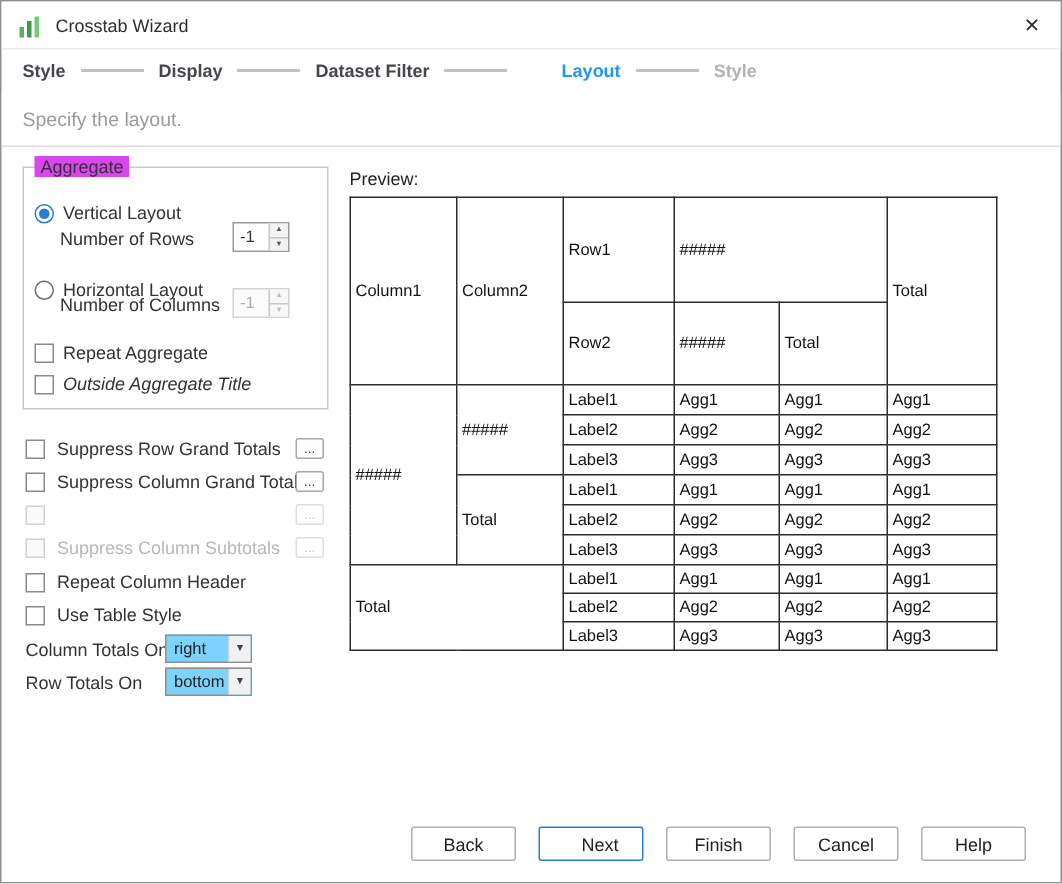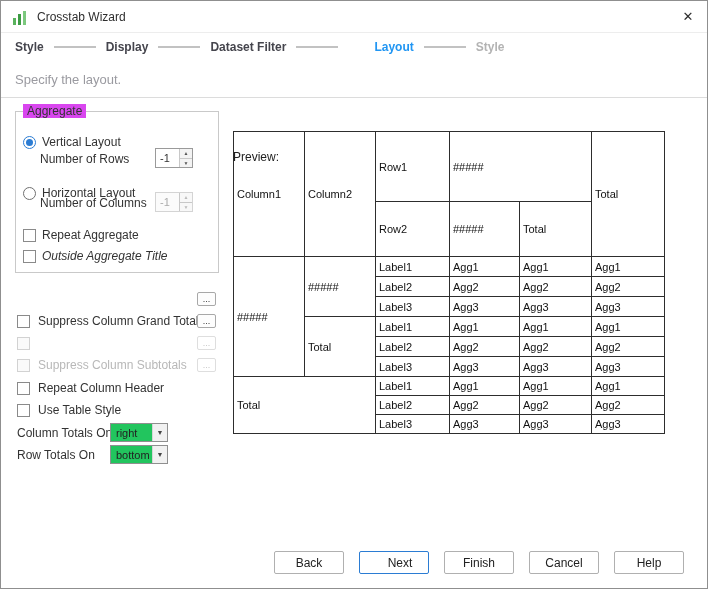--- a/index.html
+++ b/index.html
@@ -49,26 +49,26 @@
   .spinner.disabled .spin-value{color:#ababab;}
   .spinner.disabled .spin-btns{background:#f8f8f8;}
   .spinner.disabled .spin-btn{color:#bbb;cursor:default;}
 
   
   .opt-row{position:absolute;left:16px;height:16px;display:flex;align-items:center;gap:8px;}
   .more-btn{position:absolute;left:196px;width:19px;height:14px;border:1px solid #a8a8a8;background:#fdfdfd;border-radius:2px;font-size:9px;line-height:6px;color:#333;padding:0;cursor:pointer;}
   .more-btn.disabled{border-color:#dedede;color:#c6c6c6;background:#fff;cursor:default;}
 
   .tot-label{position:absolute;left:16px;font-size:12px;color:#333;}
-  .dd{position:absolute;width:58px;height:19px;border:1px solid #8f8f8f;background:#22c55e;display:flex;align-items:center;cursor:pointer;}
+  .dd{position:absolute;width:58px;height:19px;border:1px solid #8f8f8f;background:#7dd3fc;display:flex;align-items:center;cursor:pointer;}
   .dd-value{flex:1;font-size:11px;color:#222;padding-left:5px;}
   .dd-caret{width:15px;text-align:center;font-size:7px;color:#444;background:#f1f1f1;border-left:1px solid #d6d6d6;height:100%;display:flex;align-items:center;justify-content:center;}
 
   
-  .preview-label{position:absolute;left:232px;top:111px;font-size:12px;color:#222;margin-top:38px;}
+  .preview-label{position:absolute;left:232px;top:111px;font-size:12px;color:#222;}
   .preview-wrap{position:absolute;left:232px;top:130px;}
   table.pt{border-collapse:collapse;table-layout:fixed;}
   table.pt td{border:1px solid #2d2d2d;font-size:11px;color:#111;padding:1px 3px;vertical-align:middle;text-align:left;overflow:hidden;white-space:nowrap;}
 
   
   .footer{position:absolute;left:0;right:0;top:550px;display:flex;justify-content:flex-end;gap:15px;padding-right:23px;}
   .btn{width:70px;height:23px;font-size:12px;color:#222;border:1px solid #b0b0b0;background:#fff;border-radius:2px;cursor:pointer;padding:0;}
   .btn.next{border-color:#2b7cd3;padding-left:12px;}
 </style>
 </head>
@@ -136,20 +136,24 @@
     <div class="g-item" style="left:7px;top:116px;">
       <span class="cb"></span>
       <span class="lbl">Repeat Aggregate</span>
     </div>
     <div class="g-item" style="left:7px;top:137px;font-style:italic;">
       <span class="cb"></span>
       <span class="lbl">Outside Aggregate Title</span>
     </div>
   </div>
 
+  <div class="opt-row" style="top:290px;">
+    <span class="cb"></span>
+    <span class="lbl">Suppress Row Grand Totals</span>
+  </div>
   <button class="more-btn" style="top:291px;">...</button>
 
   <div class="opt-row" style="top:312px;">
     <span class="cb"></span>
     <span class="lbl">Suppress Column Grand Totals</span>
   </div>
   <button class="more-btn" style="top:313px;">...</button>
 
   <div class="opt-row" style="top:334px;">
     <span class="cb disabled"></span>

